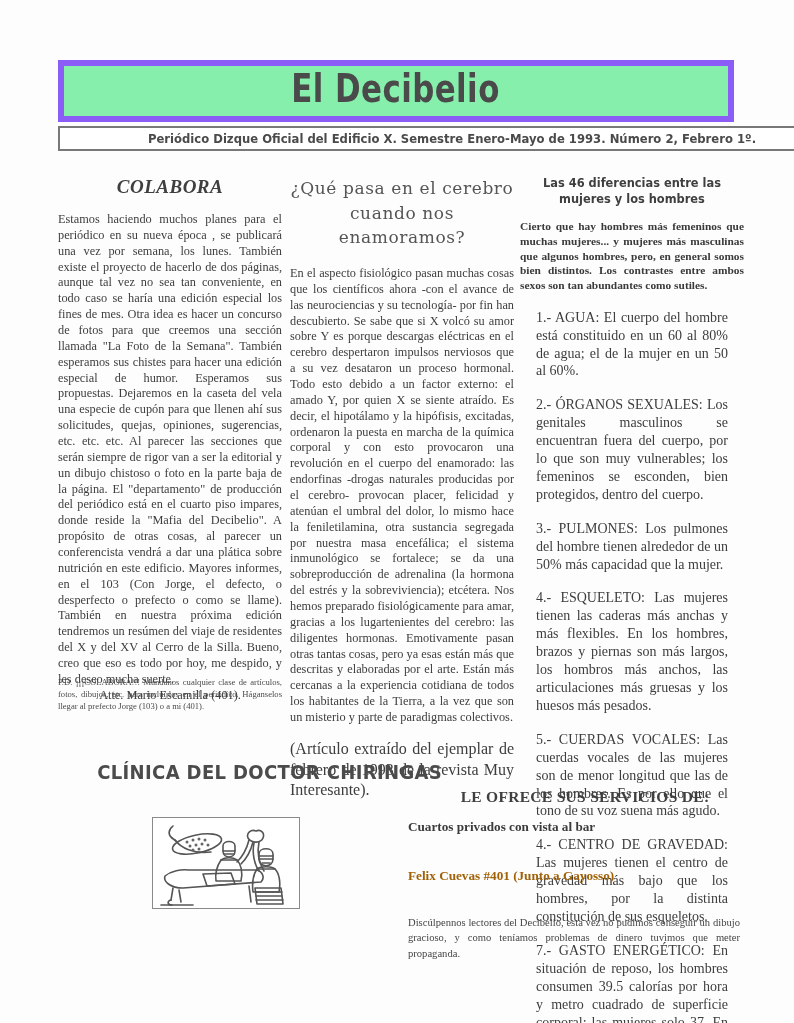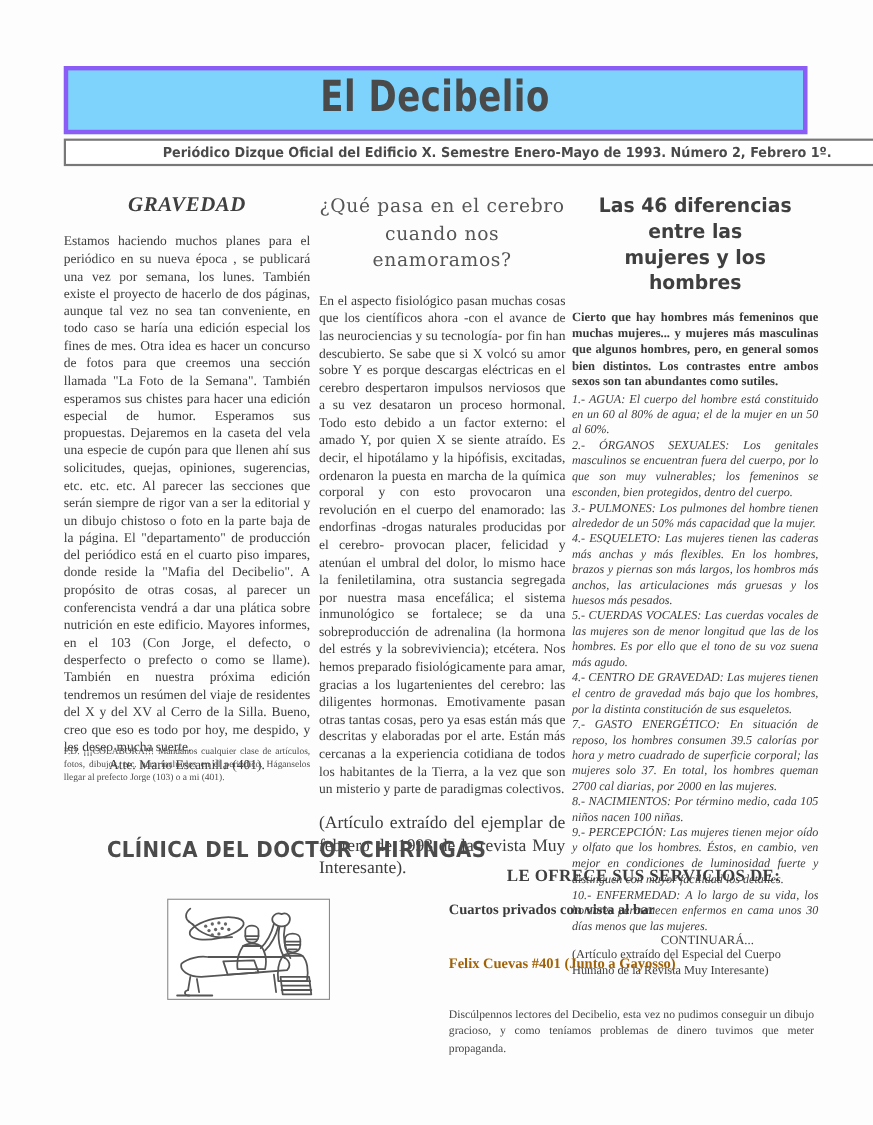--- a/index.html
+++ b/index.html
@@ -23,22 +23,22 @@
     background: #fdfdfd;
   }
 
   
   .masthead-box {
     position: absolute;
     left: 58px;
     top: 60px;
     width: 676px;
     height: 62px;
-    border: 4px solid #8b5cf6;
-    background: #7dd3fc;
+    border: 6px solid #8b5cf6;
+    background: #86efac;
     box-sizing: border-box;
     text-decoration: underline;
   }
   .masthead-title {
     position: absolute;
     left: 0; right: 0;
     top: 50%;
     transform: translateY(-52%);
     text-align: center;
     font-family: "DejaVu Sans", sans-serif;
@@ -109,21 +109,21 @@
     font-weight: normal;
     color: #555555;
     line-height: 1.45;
     margin: 0 0 16px 0;
     letter-spacing: 0.6px;
   }
   .col-head-sans {
     text-align: center;
     font-family: "DejaVu Sans", sans-serif;
     font-weight: bold;
-    font-size: 18px;
+    font-size: 12px;
     color: #3f3f3f;
     line-height: 1.3;
     margin: 0 0 12px 0;
     display: block;
   }
   .col-head-sans .ln { display: block; transform: scaleX(0.95); }
 
   .body-text {
     font-family: "Liberation Serif", serif;
     font-size: 12.3px;
@@ -163,26 +163,25 @@
     font-family: "Liberation Serif", serif;
     font-weight: bold;
     font-size: 11.4px;
     line-height: 1.29;
     text-align: justify;
     color: #3a3a3a;
     margin: 0 0 1px 0;
   }
   .diff-item {
     font-family: "Liberation Serif", serif;
-    font-size: 11px;
+    font-size: 14px;
     line-height: 1.28;
     text-align: justify;
     color: #3d3d3d;
-    margin: 0;
-    font-style: italic;
+    margin: 16px;
   }
   .continuara {
     text-align: center;
     font-family: "Liberation Serif", serif;
     font-size: 11.5px;
     color: #3d3d3d;
     margin: 0;
     padding-left: 22px;
   }
   .src-small {
@@ -276,21 +275,21 @@
   <div class="masthead-box">
     <div class="masthead-title"><span class="masthead-title-inner">El Decibelio</span></div>
   </div>
   <div class="subhead-box">
     <span class="subhead-text">Periódico Dizque Oficial del Edificio X.   Semestre Enero-Mayo de 1993.   Número 2, Febrero 1º.</span>
   </div>
 
   <div class="columns">
 
     <div class="col col-1">
-      <div class="col-head-italic">GRAVEDAD</div>
+      <div class="col-head-italic">COLABORA</div>
       <p class="body-text">Estamos haciendo muchos planes para el periódico en su nueva época , se publicará una vez por semana, los lunes. También existe el proyecto de hacerlo de dos páginas, aunque tal vez no sea tan conveniente, en todo caso se haría una edición especial los fines de mes. Otra idea es hacer un concurso de fotos para que creemos una sección llamada "La Foto de la Semana". También esperamos sus chistes para hacer una edición especial de humor. Esperamos sus propuestas. Dejaremos en la caseta del vela una especie de cupón para que llenen ahí sus solicitudes, quejas, opiniones, sugerencias, etc. etc. etc. Al parecer las secciones que serán siempre de rigor van a ser la editorial y un dibujo chistoso o foto en la parte baja de la página. El "departamento" de producción del periódico está en el cuarto piso impares, donde reside la "Mafia del Decibelio". A propósito de otras cosas, al parecer un conferencista vendrá a dar una plática sobre nutrición en este edificio. Mayores informes, en el 103 (Con Jorge, el defecto, o desperfecto o prefecto o como se llame). También en nuestra próxima edición tendremos un resúmen del viaje de residentes del X y del XV al Cerro de la Silla. Bueno, creo que eso es todo por hoy, me despido, y les deseo mucha suerte.</p>
       <p class="sig">Atte. Mario Escamilla (401).</p>
       <div class="pd-note">P.D. ¡¡¡COLABORA!!!    Mándanos cualquier clase de artículos, fotos, dibujos, etc.    para incluirlos en el periódico. Háganselos llegar al prefecto Jorge (103) o a mi (401).</div>
     </div>
 
     <div class="col col-2">
       <div class="col-head-fancy">
         <span class="ln">¿Qué pasa en el cerebro</span>
         <span class="ln">cuando nos enamoramos?</span>
       </div>

